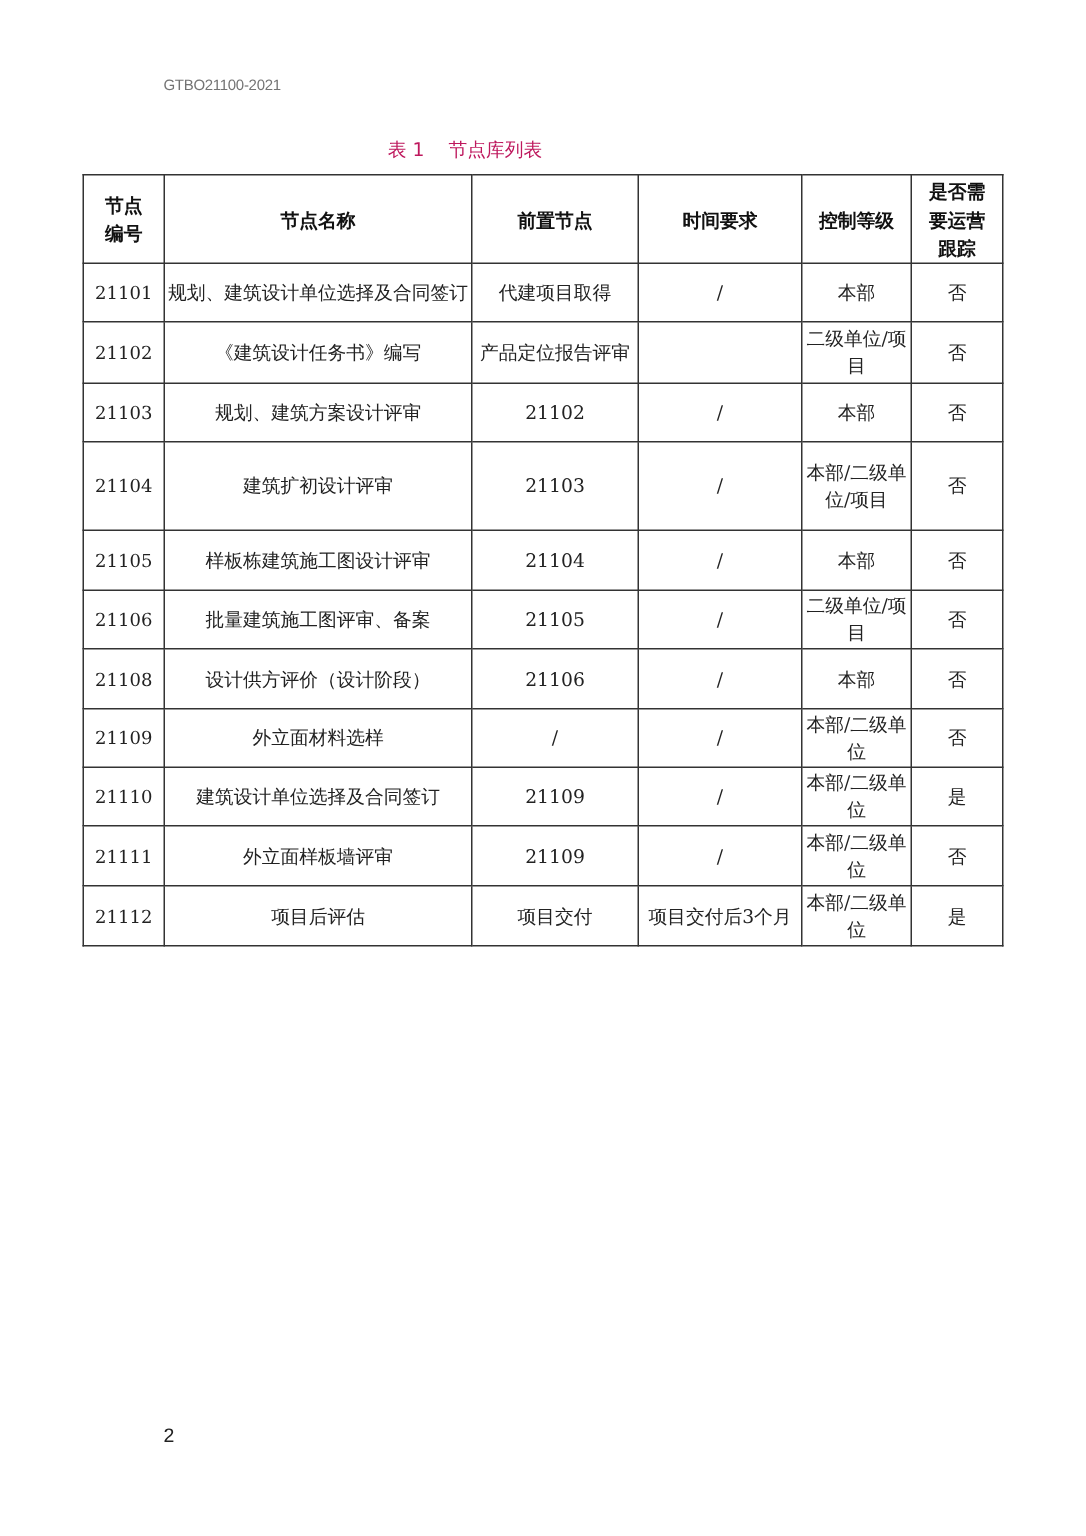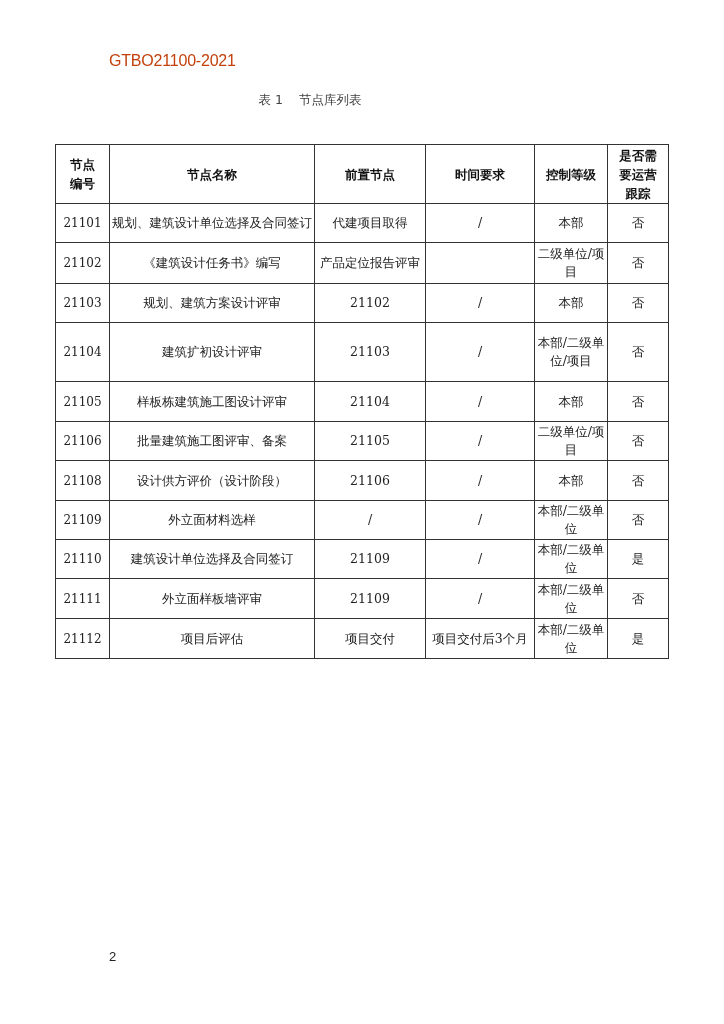--- a/index.html
+++ b/index.html
@@ -1,24 +1,24 @@
 <!DOCTYPE html>
 <html><head>
 <meta charset="utf-8">
 <style>
   html, body { margin: 0; padding: 0; background: #ffffff; }
   body { width: 724px; height: 1024px; position: relative; overflow: hidden;
          font-family: "DejaVu Serif", "Liberation Serif", serif; color: #1a1a1a; }
   .doc-code { position: absolute; left: 109px; top: 52px; font-family: "Liberation Sans", "DejaVu Sans", sans-serif;
-              font-size: 16px; color: #c2410c; letter-spacing: -0.2px; }
+              font-size: 10px; color: #737373; letter-spacing: -0.2px; }
   .table-title { position: absolute; left: 0; width: 620px; top: 92px; text-align: center;
-                 font-family: "DejaVu Sans", "Liberation Sans", sans-serif; font-size: 12.5px; color: #404040; }
+                 font-family: "DejaVu Sans", "Liberation Sans", sans-serif; font-size: 12.5px; color: #be185d; }
   .table-title .sp { display: inline-block; width: 16px; }
   table.nodes { position: absolute; left: 55px; top: 116px; border-collapse: collapse; table-layout: fixed;
-                width: 613px; margin-top: 28px; }
+                width: 613px; }
   table.nodes td, table.nodes th { border: 1px solid #333; padding: 0 2px; text-align: center; vertical-align: middle;
                                    font-size: 12.5px; line-height: 18px; overflow: hidden; }
   table.nodes th { font-family: "DejaVu Sans", "Liberation Sans", sans-serif; font-weight: bold; font-size: 12.5px;
                    color: #111; line-height: 19px; }
   table.nodes td { font-family: "DejaVu Serif", "Liberation Serif", serif; color: #222; }
   table.nodes td.code { font-size: 12px; }
   .page-number { position: absolute; left: 109px; top: 949px; font-family: "Liberation Sans", "DejaVu Sans", sans-serif;
                  font-size: 13px; color: #222; }
 </style>
 </head>

